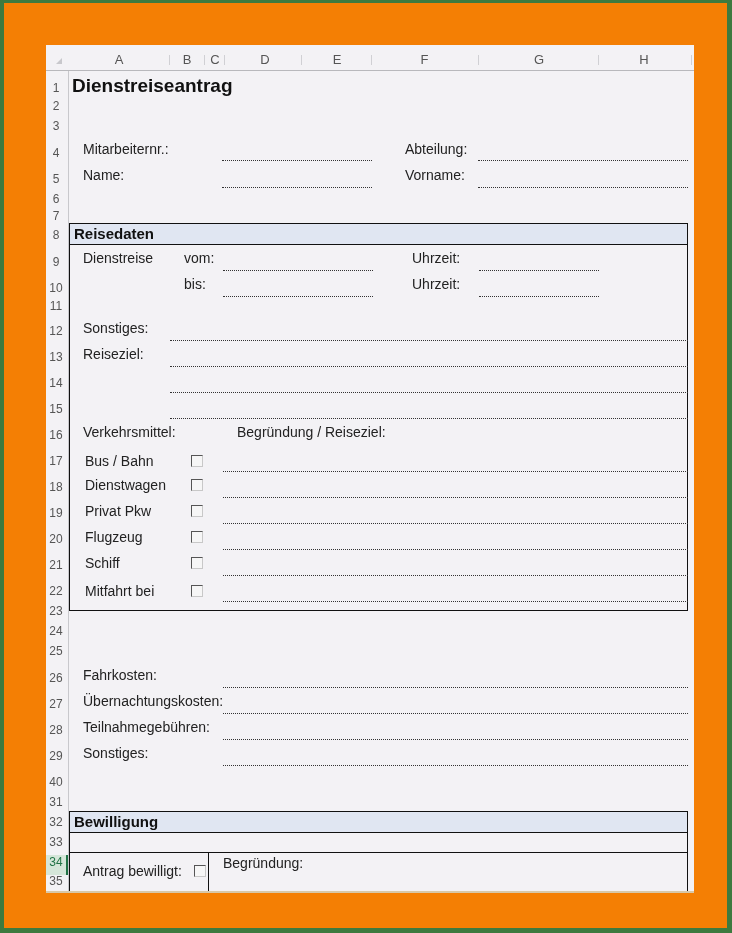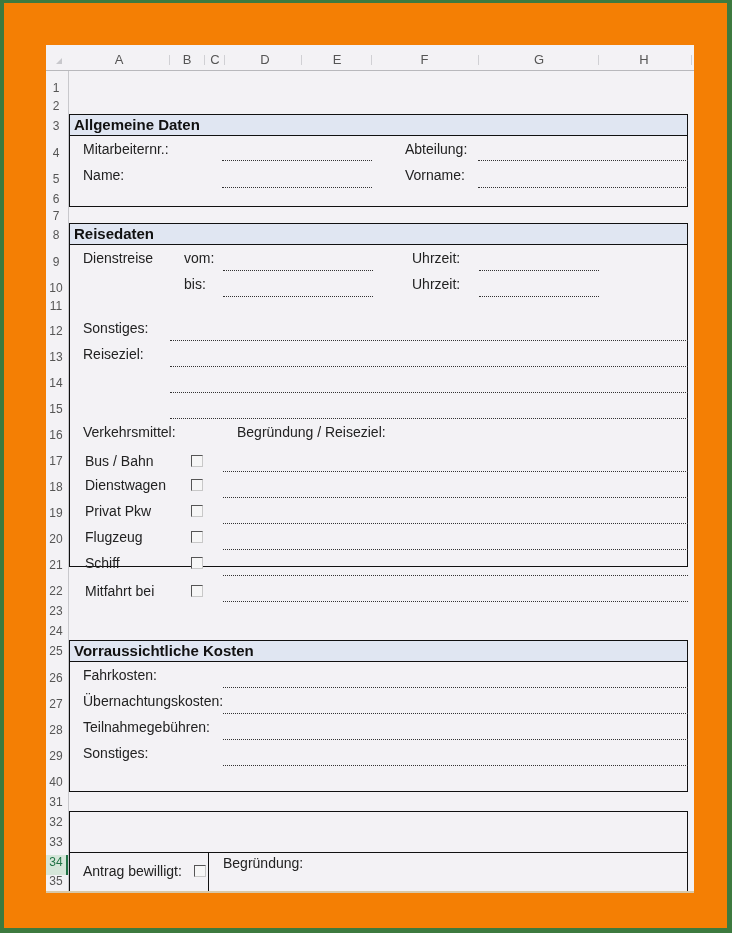--- a/index.html
+++ b/index.html
@@ -127,36 +127,32 @@
       <div class="rn" style="top:652px">28</div>
       <div class="rn" style="top:678px">29</div>
       <div class="rn" style="top:704px">40</div>
       <div class="rn" style="top:724px">31</div>
       <div class="rn" style="top:744px">32</div>
       <div class="rn" style="top:764px">33</div>
       <div class="rn active" style="top:784px;height:20px">34</div>
       <div class="rn" style="top:803px">35</div>
     </div>
 
-
-    <div class="box" style="left:23px;top:69px;width:619px;height:93px">
-      <div class="band" style="left:0;top:0;width:617px;height:21px">
-        <span>Allgemeine Daten</span>
-      </div>
-    </div>
+    <div class="title">Dienstreiseantrag</div>
+
     <div class="lbl" style="left:25px;top:96px">Mitarbeiternr.:</div>
     <div class="dots" style="left:176px;top:115px;width:150px"></div>
     <div class="lbl" style="left:347px;top:96px">Abteilung:</div>
     <div class="dots" style="left:432px;top:115px;width:210px"></div>
     <div class="lbl" style="left:25px;top:122px">Name:</div>
     <div class="dots" style="left:176px;top:142px;width:150px"></div>
     <div class="lbl" style="left:347px;top:122px">Vorname:</div>
     <div class="dots" style="left:432px;top:142px;width:210px"></div>
 
-    <div class="box" style="left:23px;top:178px;width:619px;height:344px">
+    <div class="box" style="left:23px;top:178px;width:619px;height:388px">
       <div class="band" style="left:0;top:0;width:617px;height:21px">
         <span>Reisedaten</span>
       </div>
     </div>
     <div class="lbl" style="left:25px;top:205px">Dienstreise</div>
     <div class="lbl" style="left:126px;top:205px">vom:</div>
     <div class="dots" style="left:177px;top:225px;width:150px"></div>
     <div class="lbl" style="left:354px;top:205px">Uhrzeit:</div>
     <div class="dots" style="left:433px;top:225px;width:120px"></div>
     <div class="lbl" style="left:126px;top:231px">bis:</div>
@@ -191,35 +187,33 @@
     <div class="dots" style="left:177px;top:504px;width:465px"></div>
 
     <div class="lbl" style="left:27px;top:510px">Schiff</div>
     <div class="cb" style="left:145px;top:512px"></div>
     <div class="dots" style="left:177px;top:530px;width:465px"></div>
 
     <div class="lbl" style="left:27px;top:538px">Mitfahrt bei</div>
     <div class="cb" style="left:145px;top:540px"></div>
     <div class="dots" style="left:177px;top:556px;width:465px"></div>
 
-    <div class="box" style="left:23px;top:595px;width:619px;height:152px">
-      <div class="band" style="left:0;top:0;width:617px;height:21px">
-        <span>Vorraussichtliche Kosten</span>
-      </div>
-    </div>
     <div class="lbl" style="left:25px;top:622px">Fahrkosten:</div>
     <div class="dots" style="left:177px;top:642px;width:465px"></div>
     <div class="lbl" style="left:25px;top:648px">Übernachtungskosten:</div>
     <div class="dots" style="left:177px;top:668px;width:465px"></div>
     <div class="lbl" style="left:25px;top:674px">Teilnahmegebühren:</div>
     <div class="dots" style="left:177px;top:694px;width:465px"></div>
     <div class="lbl" style="left:25px;top:700px">Sonstiges:</div>
     <div class="dots" style="left:177px;top:720px;width:465px"></div>
 
     <div class="box" style="left:23px;top:766px;width:619px;height:90px">
+      <div class="band" style="left:0;top:0;width:617px;height:21px">
+        <span>Bewilligung</span>
+      </div>
       <div style="position:absolute;left:0;top:40px;width:617px;height:1px;background:#111"></div>
     </div>
     <div class="vline" style="left:162px;top:807px;height:45px"></div>
     <div class="lbl" style="left:25px;top:818px">Antrag bewilligt:</div>
     <div class="cb" style="left:148px;top:820px"></div>
     <div class="lbl" style="left:165px;top:810px">Begründung:</div>
 
     <div class="bottombar"></div>
   </div>
 </div>

